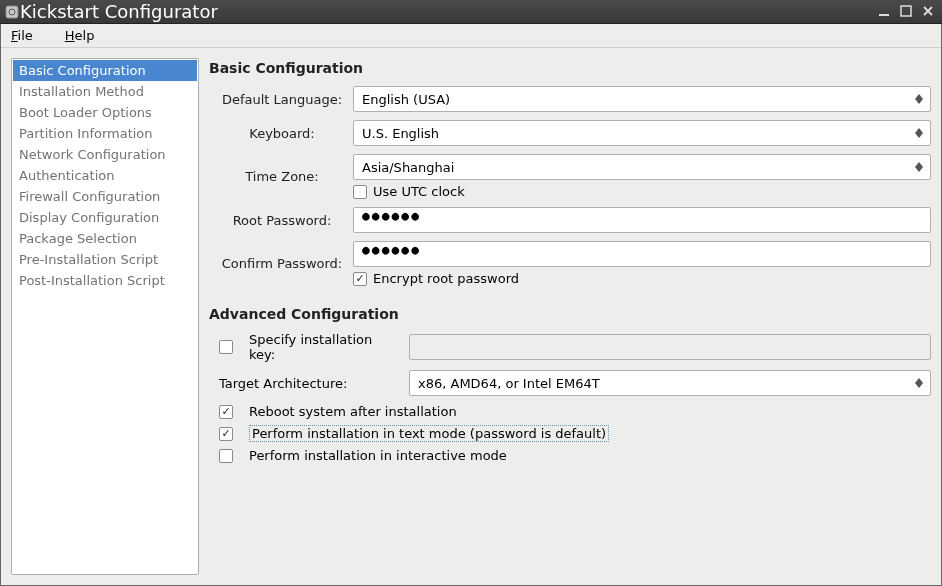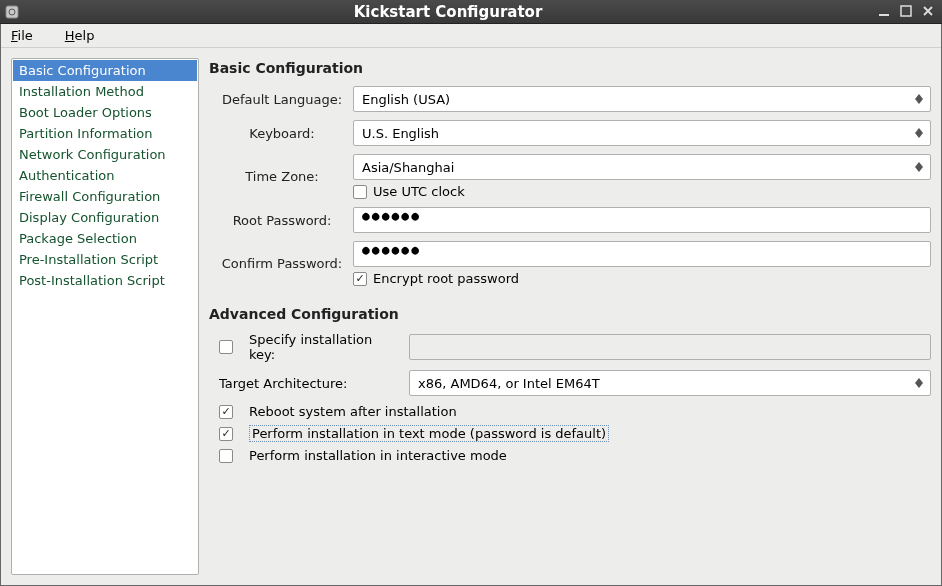--- a/index.html
+++ b/index.html
@@ -21,23 +21,22 @@
   }
   .titlebar .app-icon {
     width: 16px; height: 16px;
     margin-left: 4px;
     display: inline-flex;
     align-items: center;
     justify-content: center;
   }
   .titlebar .title {
     flex: 1;
-    text-align: center;
-    font-weight: bold;
-    font-size: 15px;
+    font-weight: normal;
+    font-size: 18px;
   }
   .titlebar .controls {
     display: flex;
     gap: 6px;
     padding-right: 6px;
   }
   .titlebar .ctrl {
     width: 16px; height: 14px;
     color: #ddd;
     font-size: 12px;
@@ -75,21 +74,21 @@
     width: 188px;
     background: #fff;
     border: 1px solid #b0b0ae;
     border-radius: 2px;
     padding: 1px;
     overflow: auto;
   }
   .sidebar .item {
     padding: 3px 6px;
     cursor: pointer;
-    color: #14532d;
+    color: #737373;
     white-space: nowrap;
   }
   .sidebar .item.selected {
     background: #4a86cf;
     color: #fff;
   }
   .main {
     flex: 1;
     padding: 2px 0 0 0;
   }

